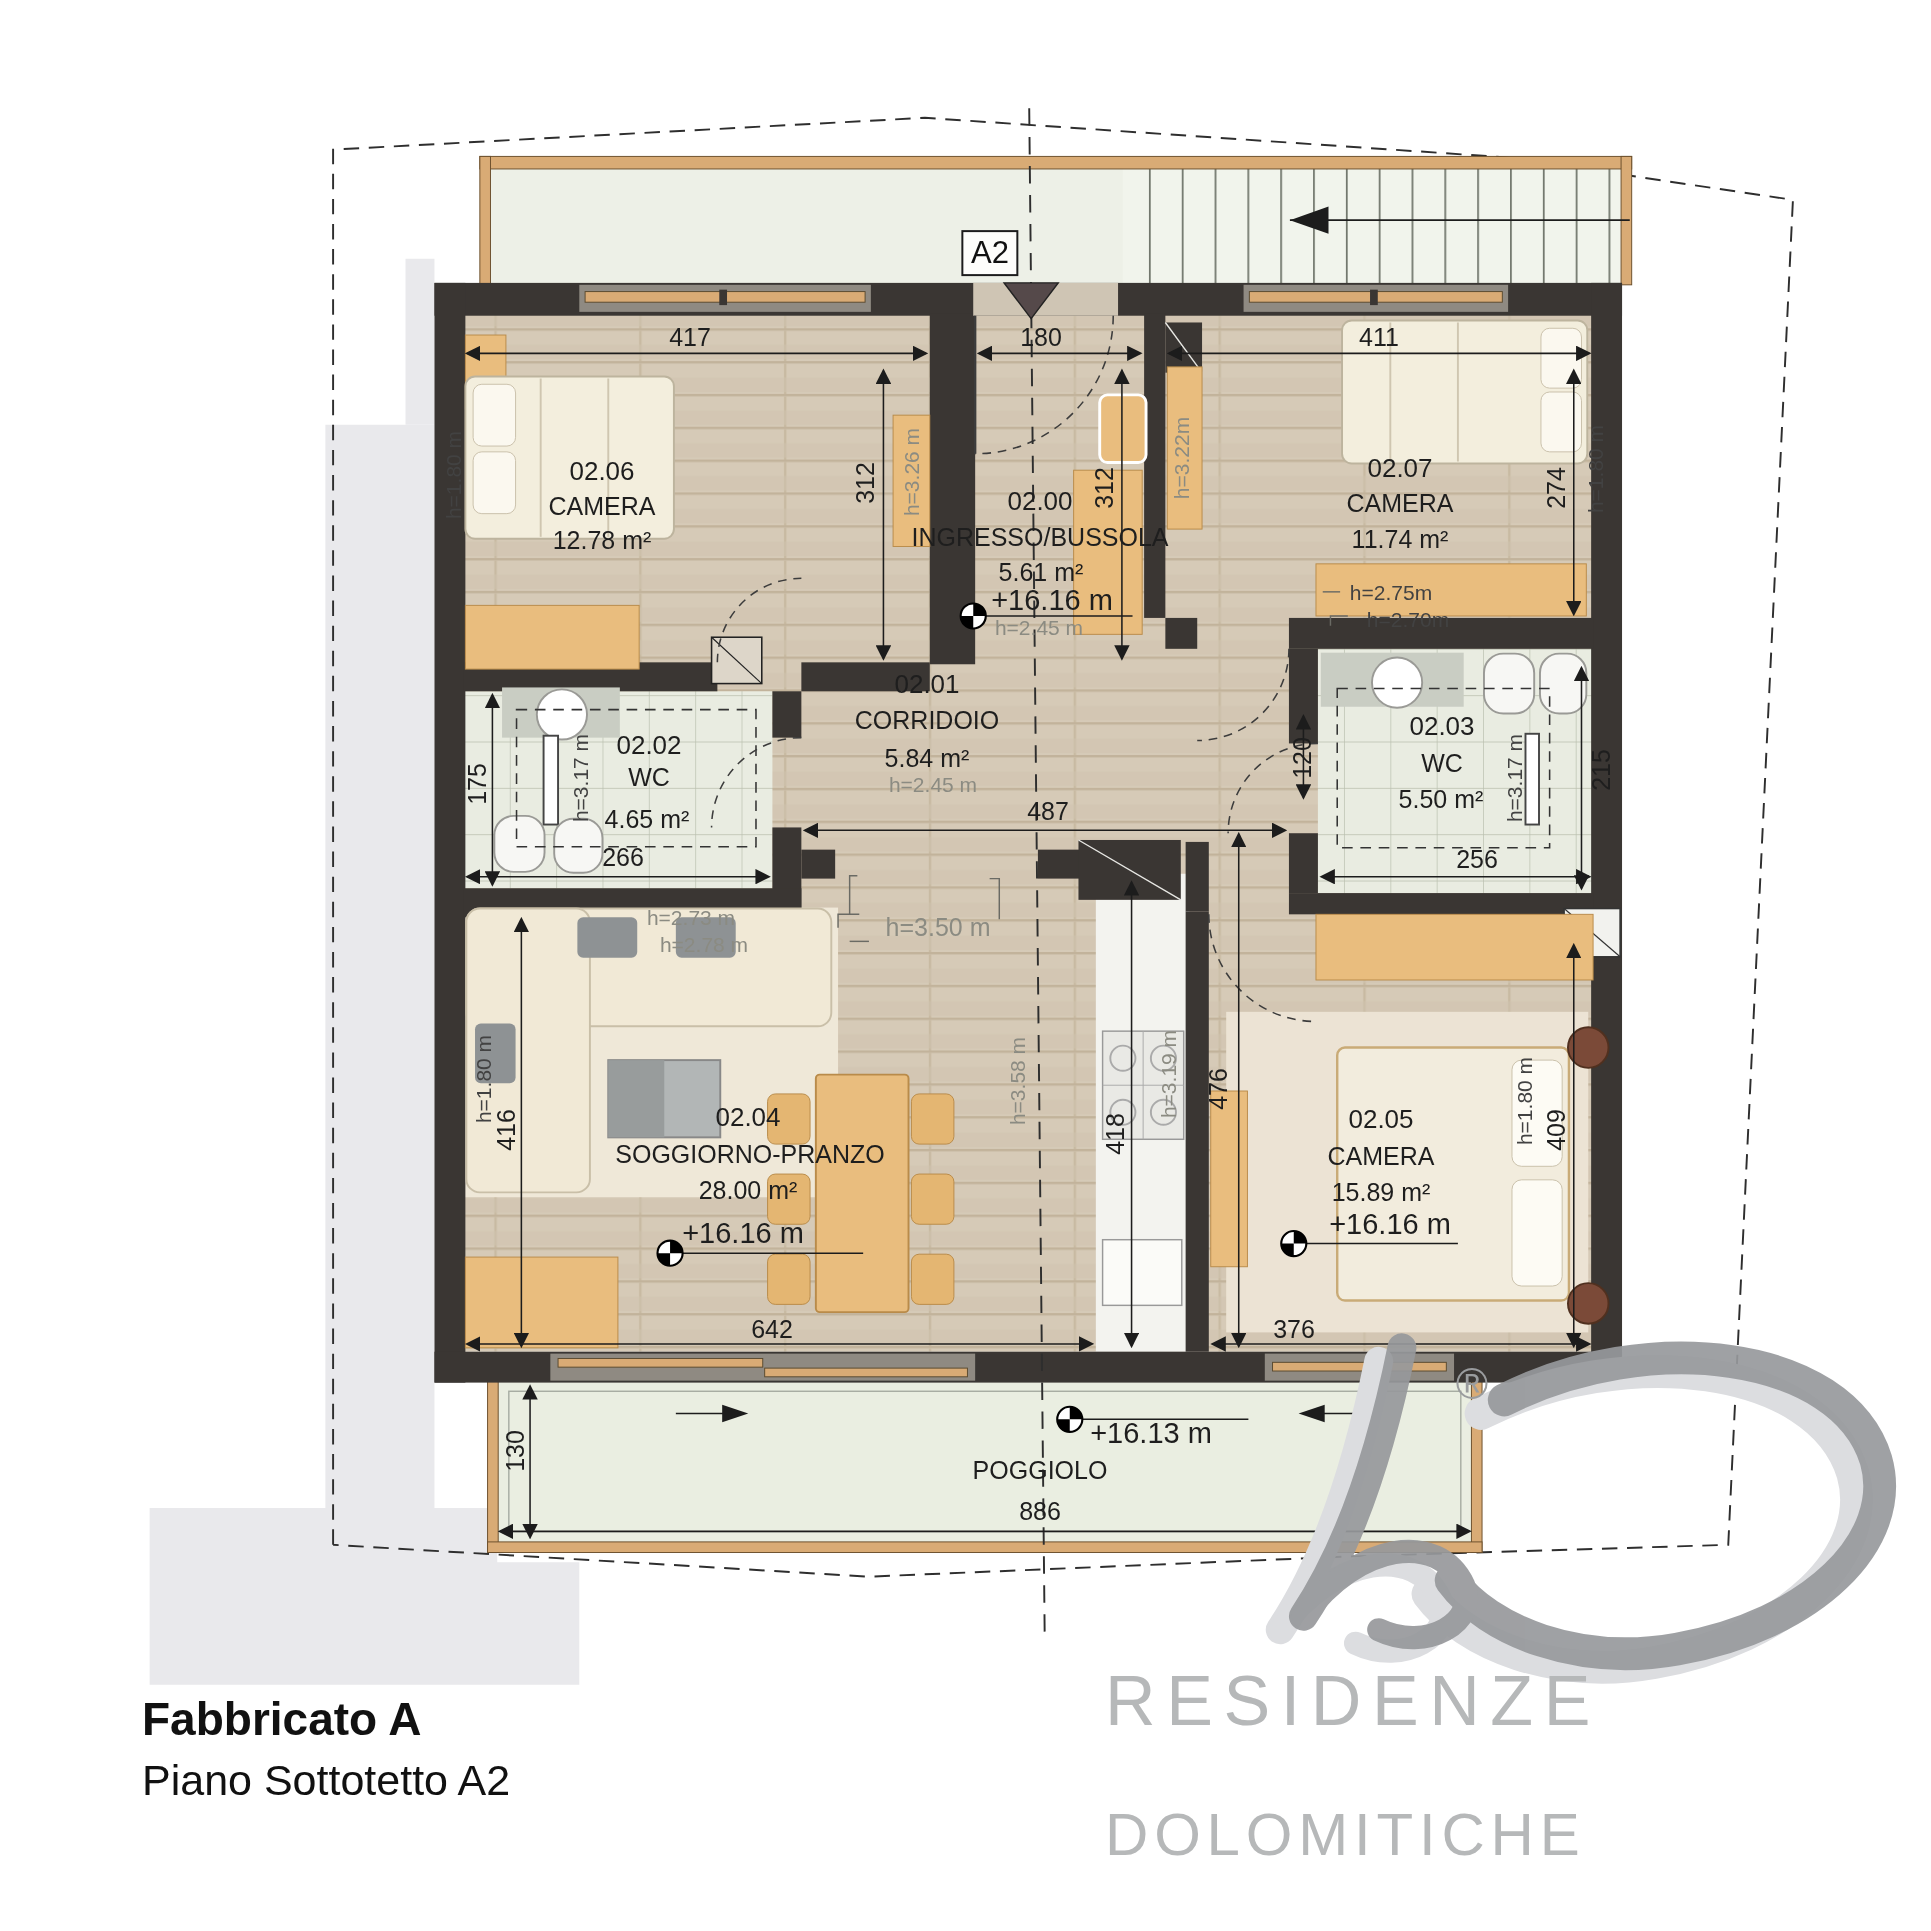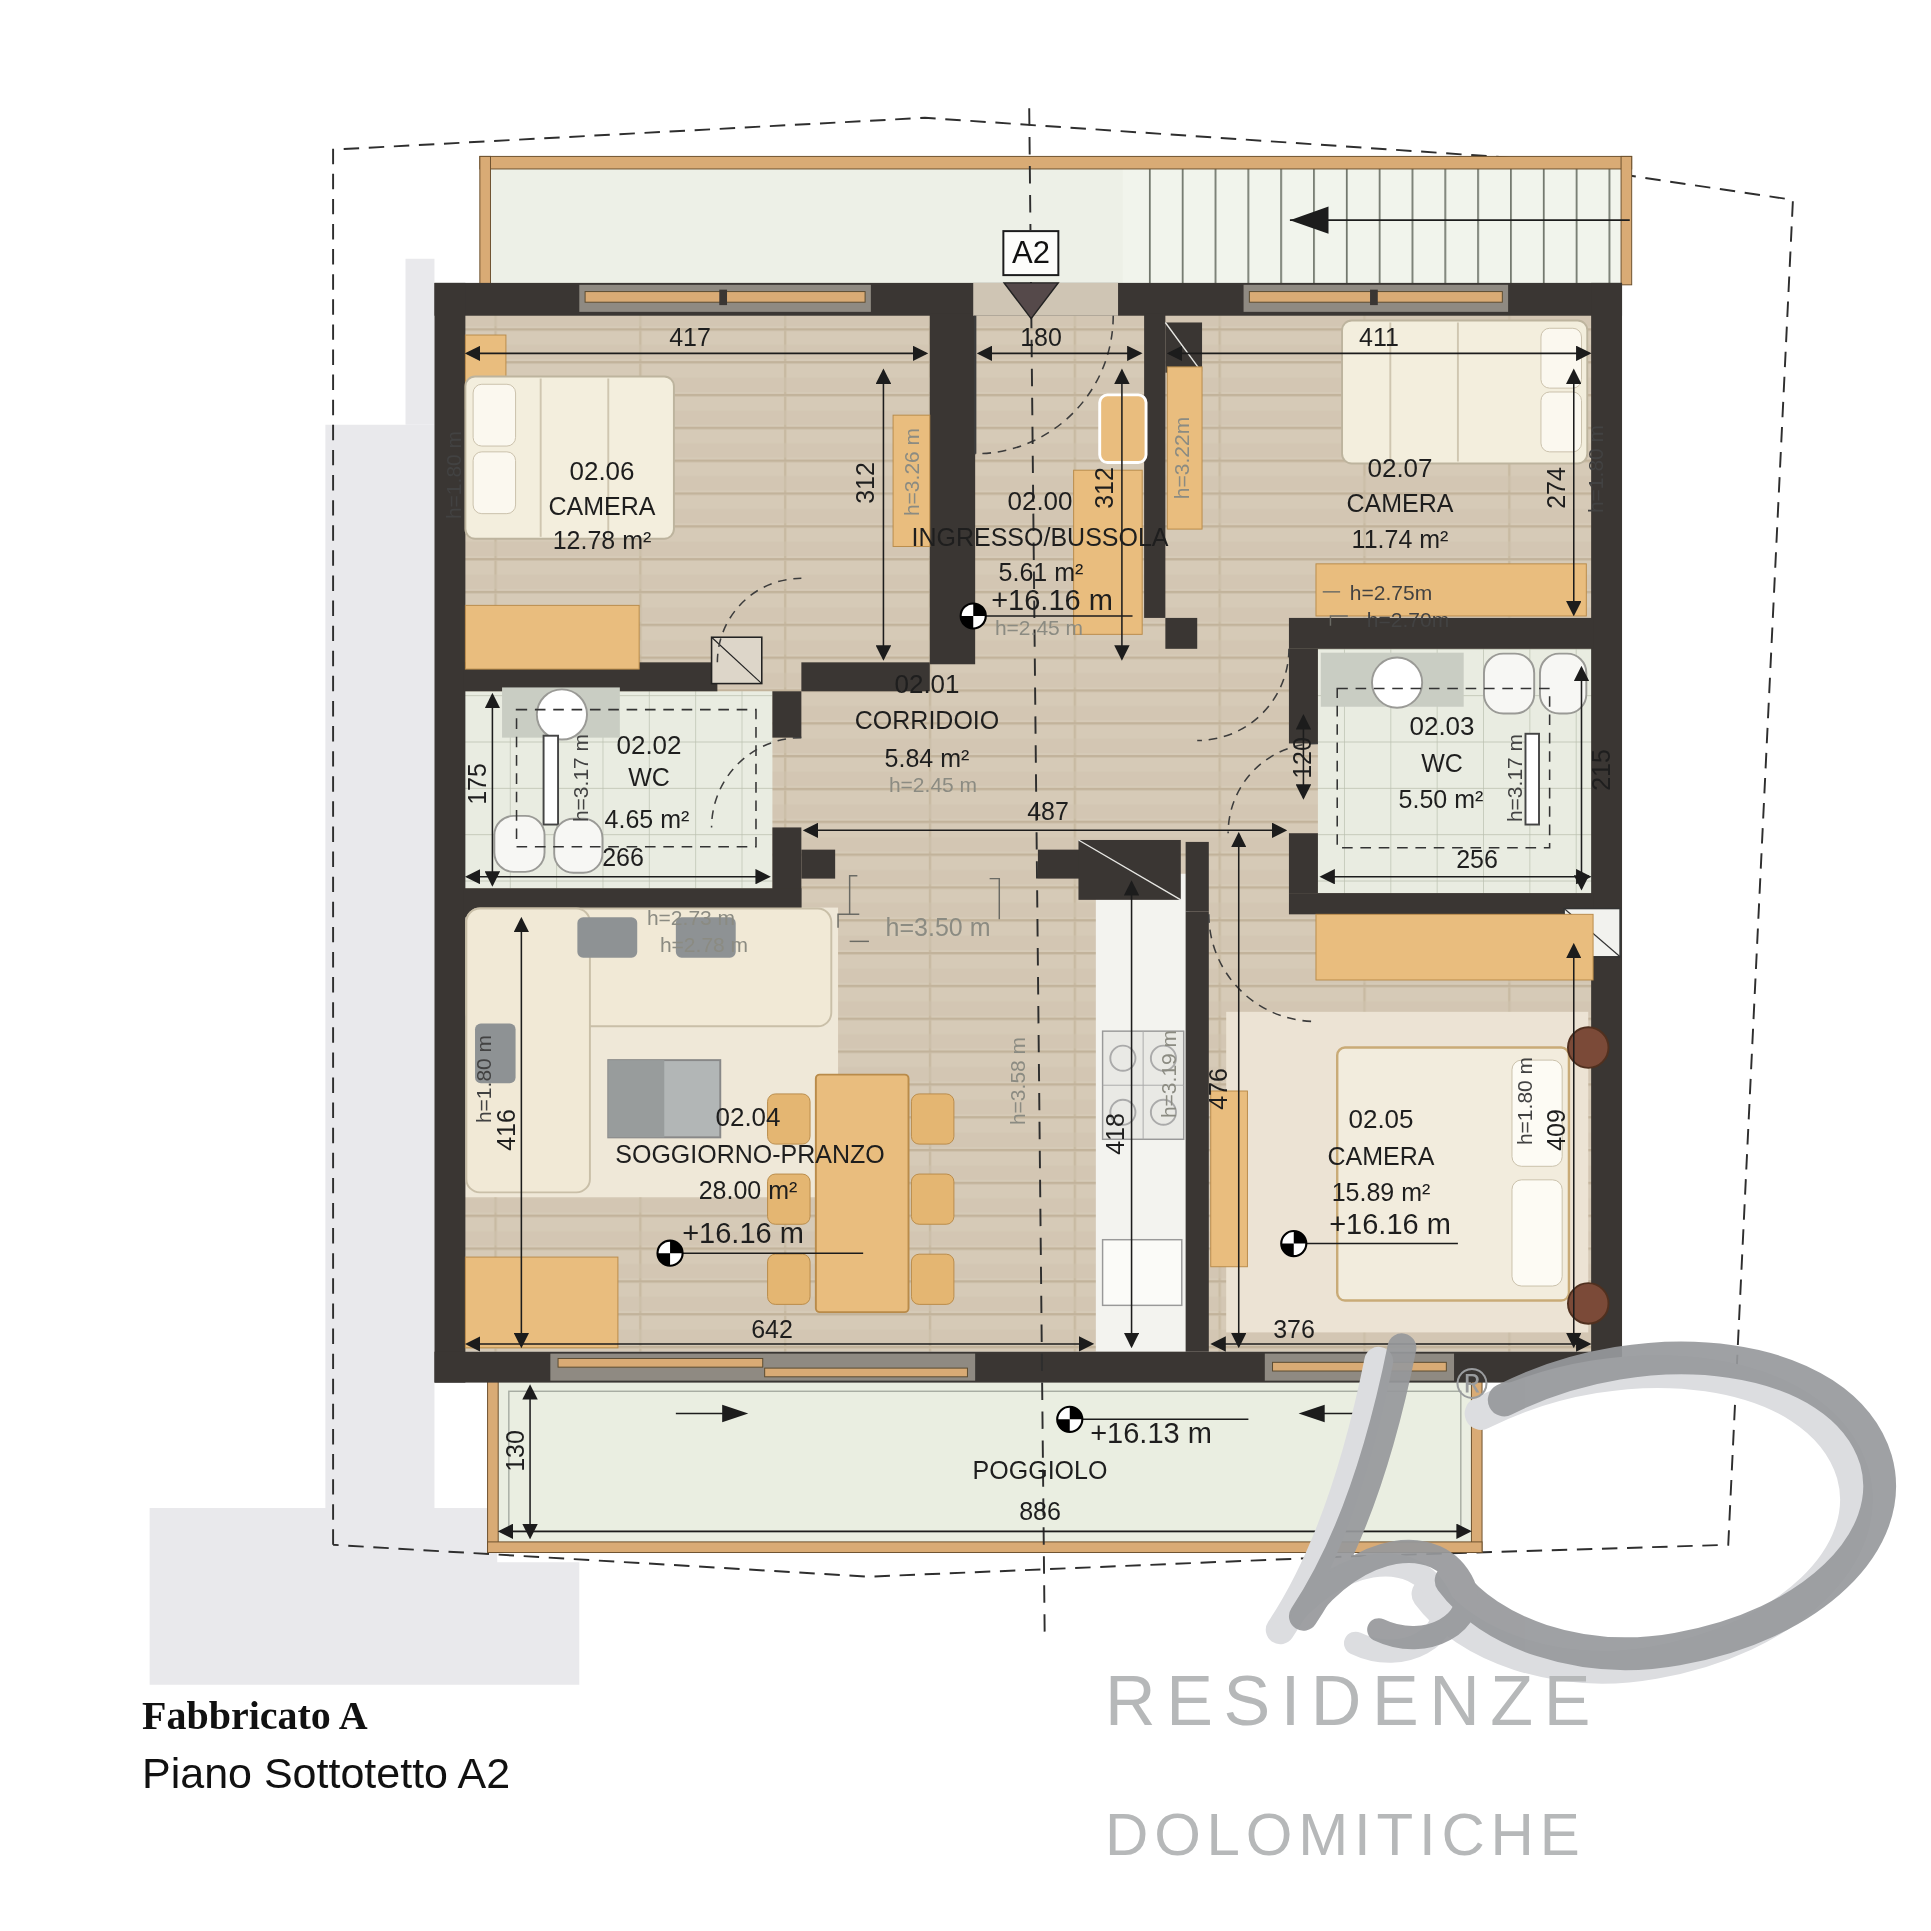--- a/index.html
+++ b/index.html
@@ -8,24 +8,24 @@
   #plan-svg{position:absolute;left:0;top:0;}
   .lbl{position:absolute;font-size:25px;line-height:1;color:#1e1e1e;white-space:nowrap;
        transform:translate(-50%,-50%);letter-spacing:0px;}
   .rot{transform:translate(-50%,-50%) rotate(-90deg);}
   .gy{color:#8b8b82;}
   .dk{color:#424242;}
   .sm{font-size:21px;}
   .big{font-size:29px;font-weight:bold;font-weight:normal;}
   .roomnum{font-size:26px;}
   .roomname{font-size:25px;}
-  .a2box{position:absolute;left:1031px;top:253px;transform:translate(-50%,-50%);
+  .a2box{position:absolute;left:990px;top:253px;transform:translate(-50%,-50%);
          border:2.4px solid #1c1c1c;background:#fdfdfb;padding:2.9px 7.7px;font-size:31px;color:#111;text-align:right;}
   .title-block{position:absolute;left:142px;top:1692px;color:#111;}
-  .title-block .t1{font-size:40px;font-weight:bold;font-family:Liberation Serif, serif;}
+  .title-block .t1{font-size:46px;font-weight:bold;}
   .title-block .t2{font-size:43px;margin-top:10px;}
   .brand{position:absolute;color:#b6b8b9;line-height:1;}
   .brand1{left:1105px;top:1666px;font-size:70px;letter-spacing:10.6px;}
   .brand2{left:1105px;top:1805px;font-size:60px;letter-spacing:5.8px;text-align:right;}
   .regmark{position:absolute;left:1472px;top:1384px;transform:translate(-50%,-50%);
            font-size:44px;color:#9a9c9e;}
 </style>
 </head>
 <body>
 

